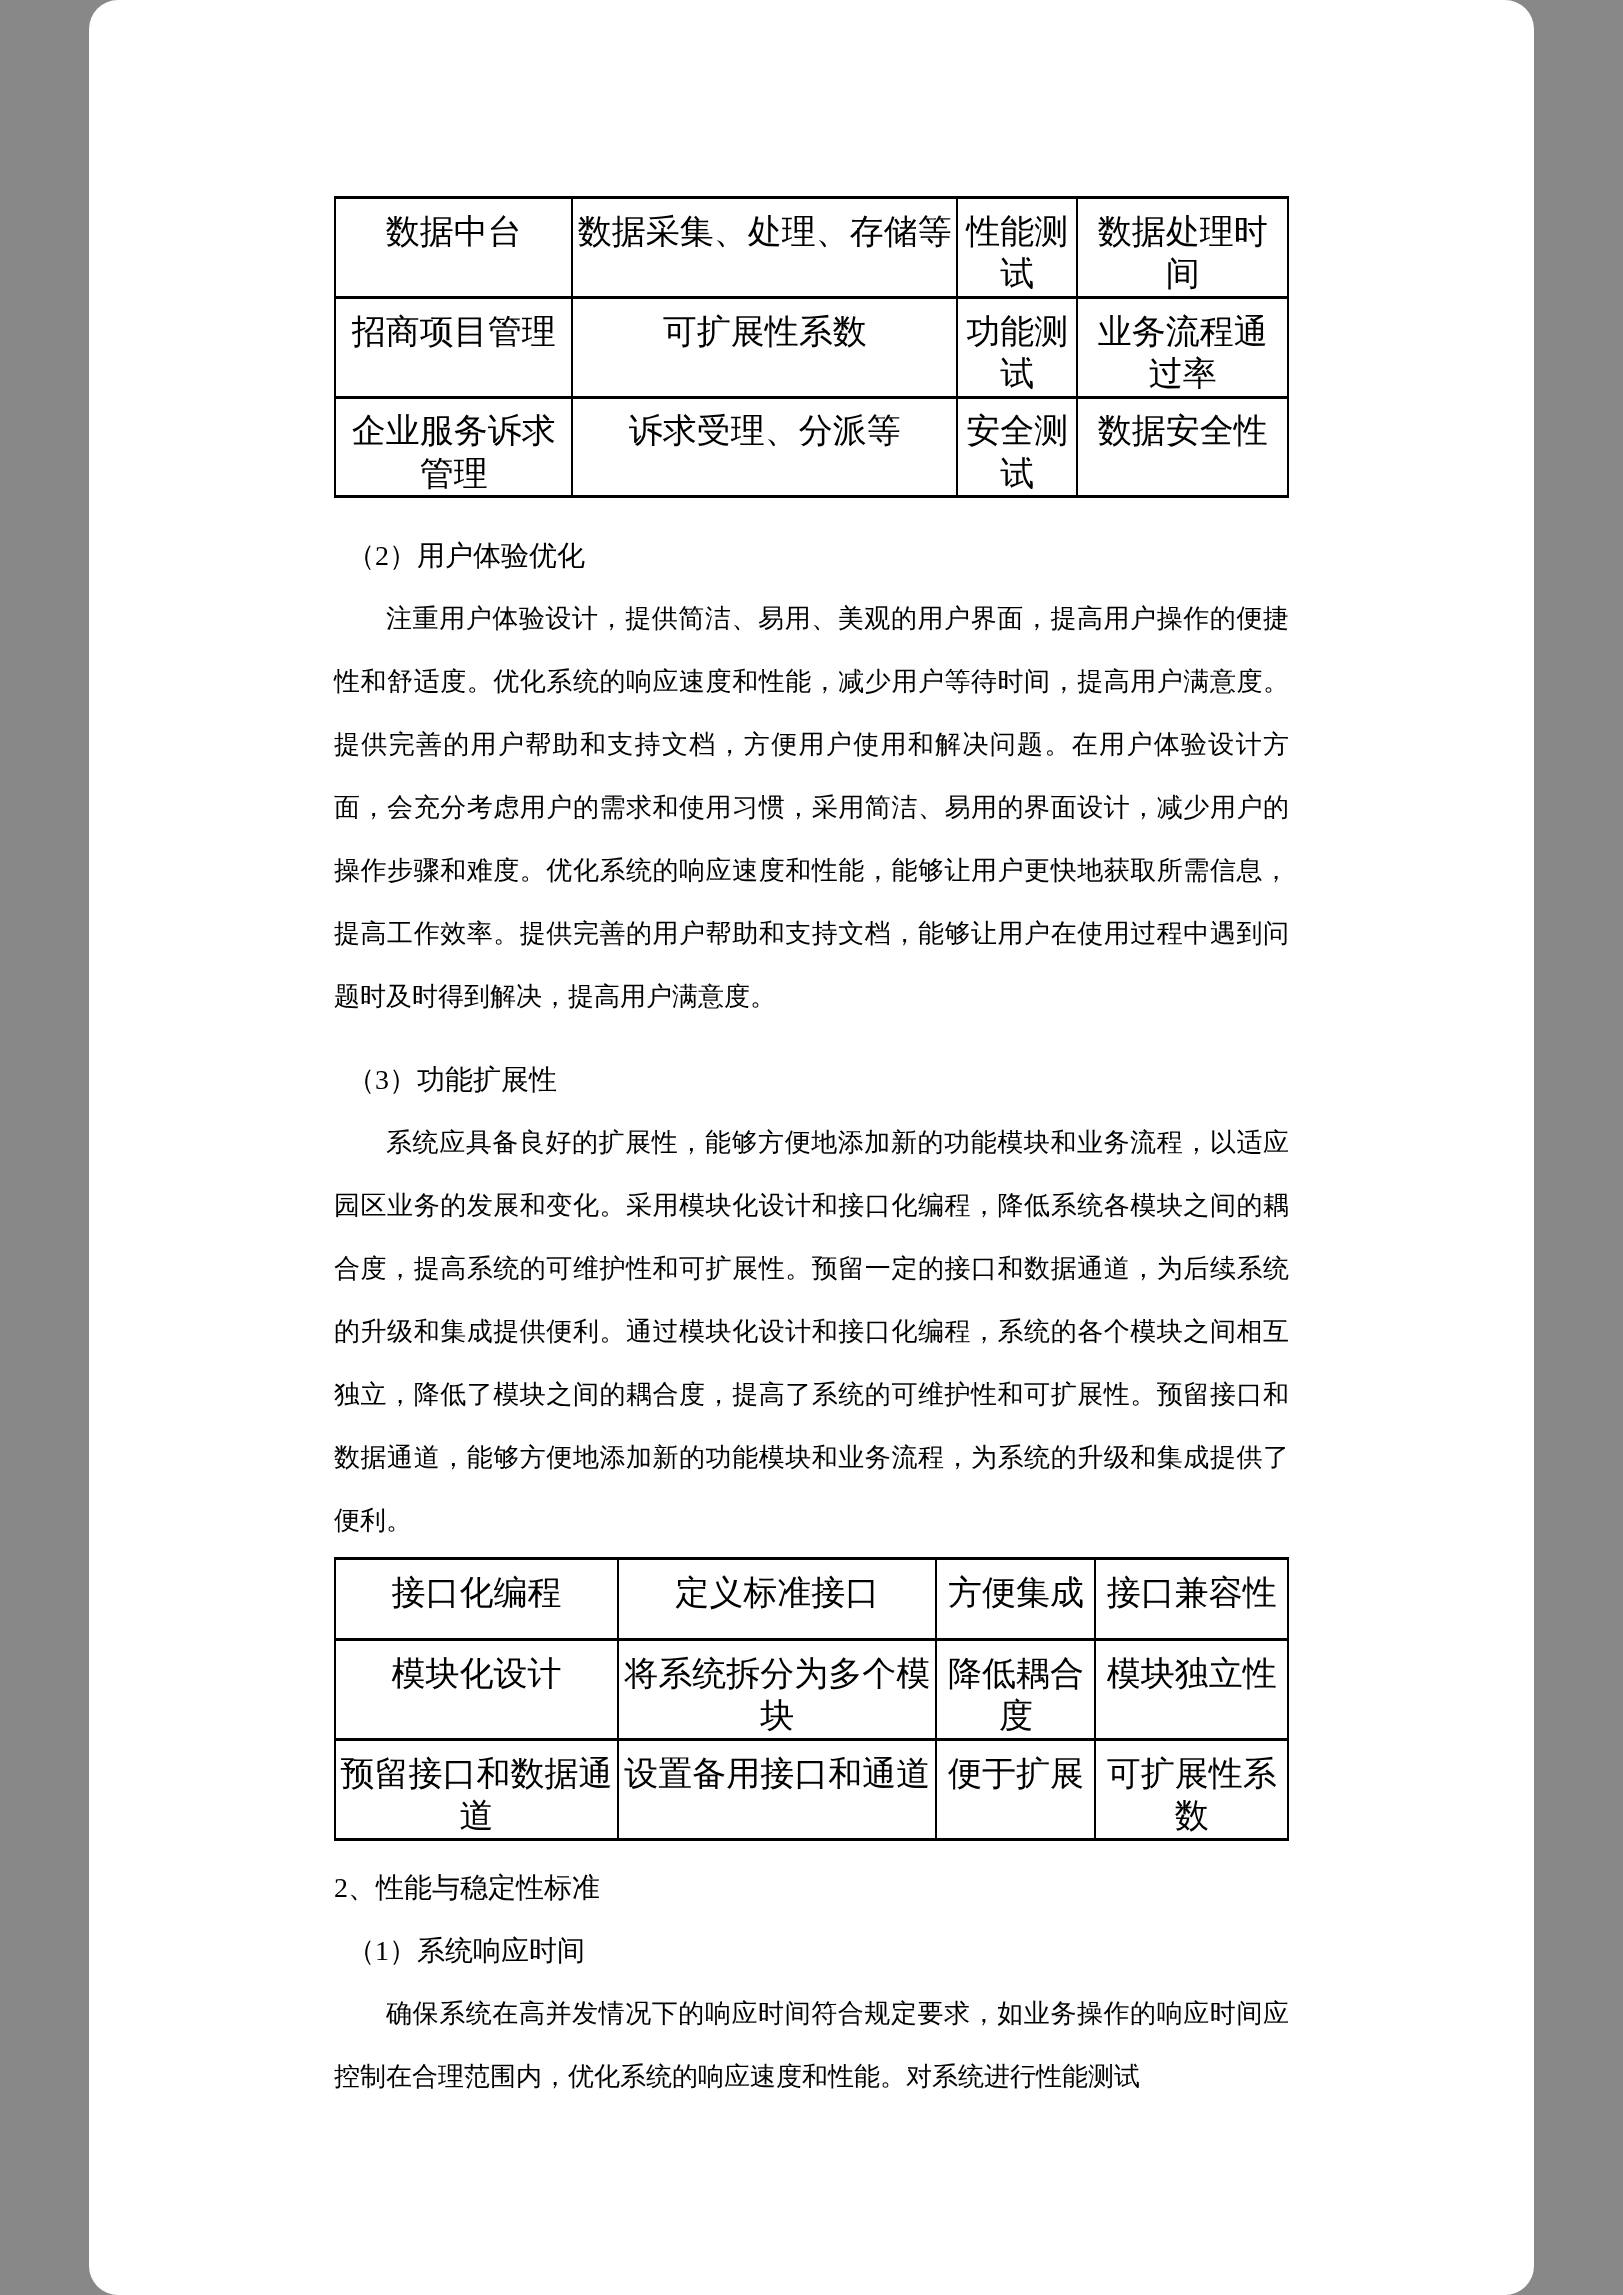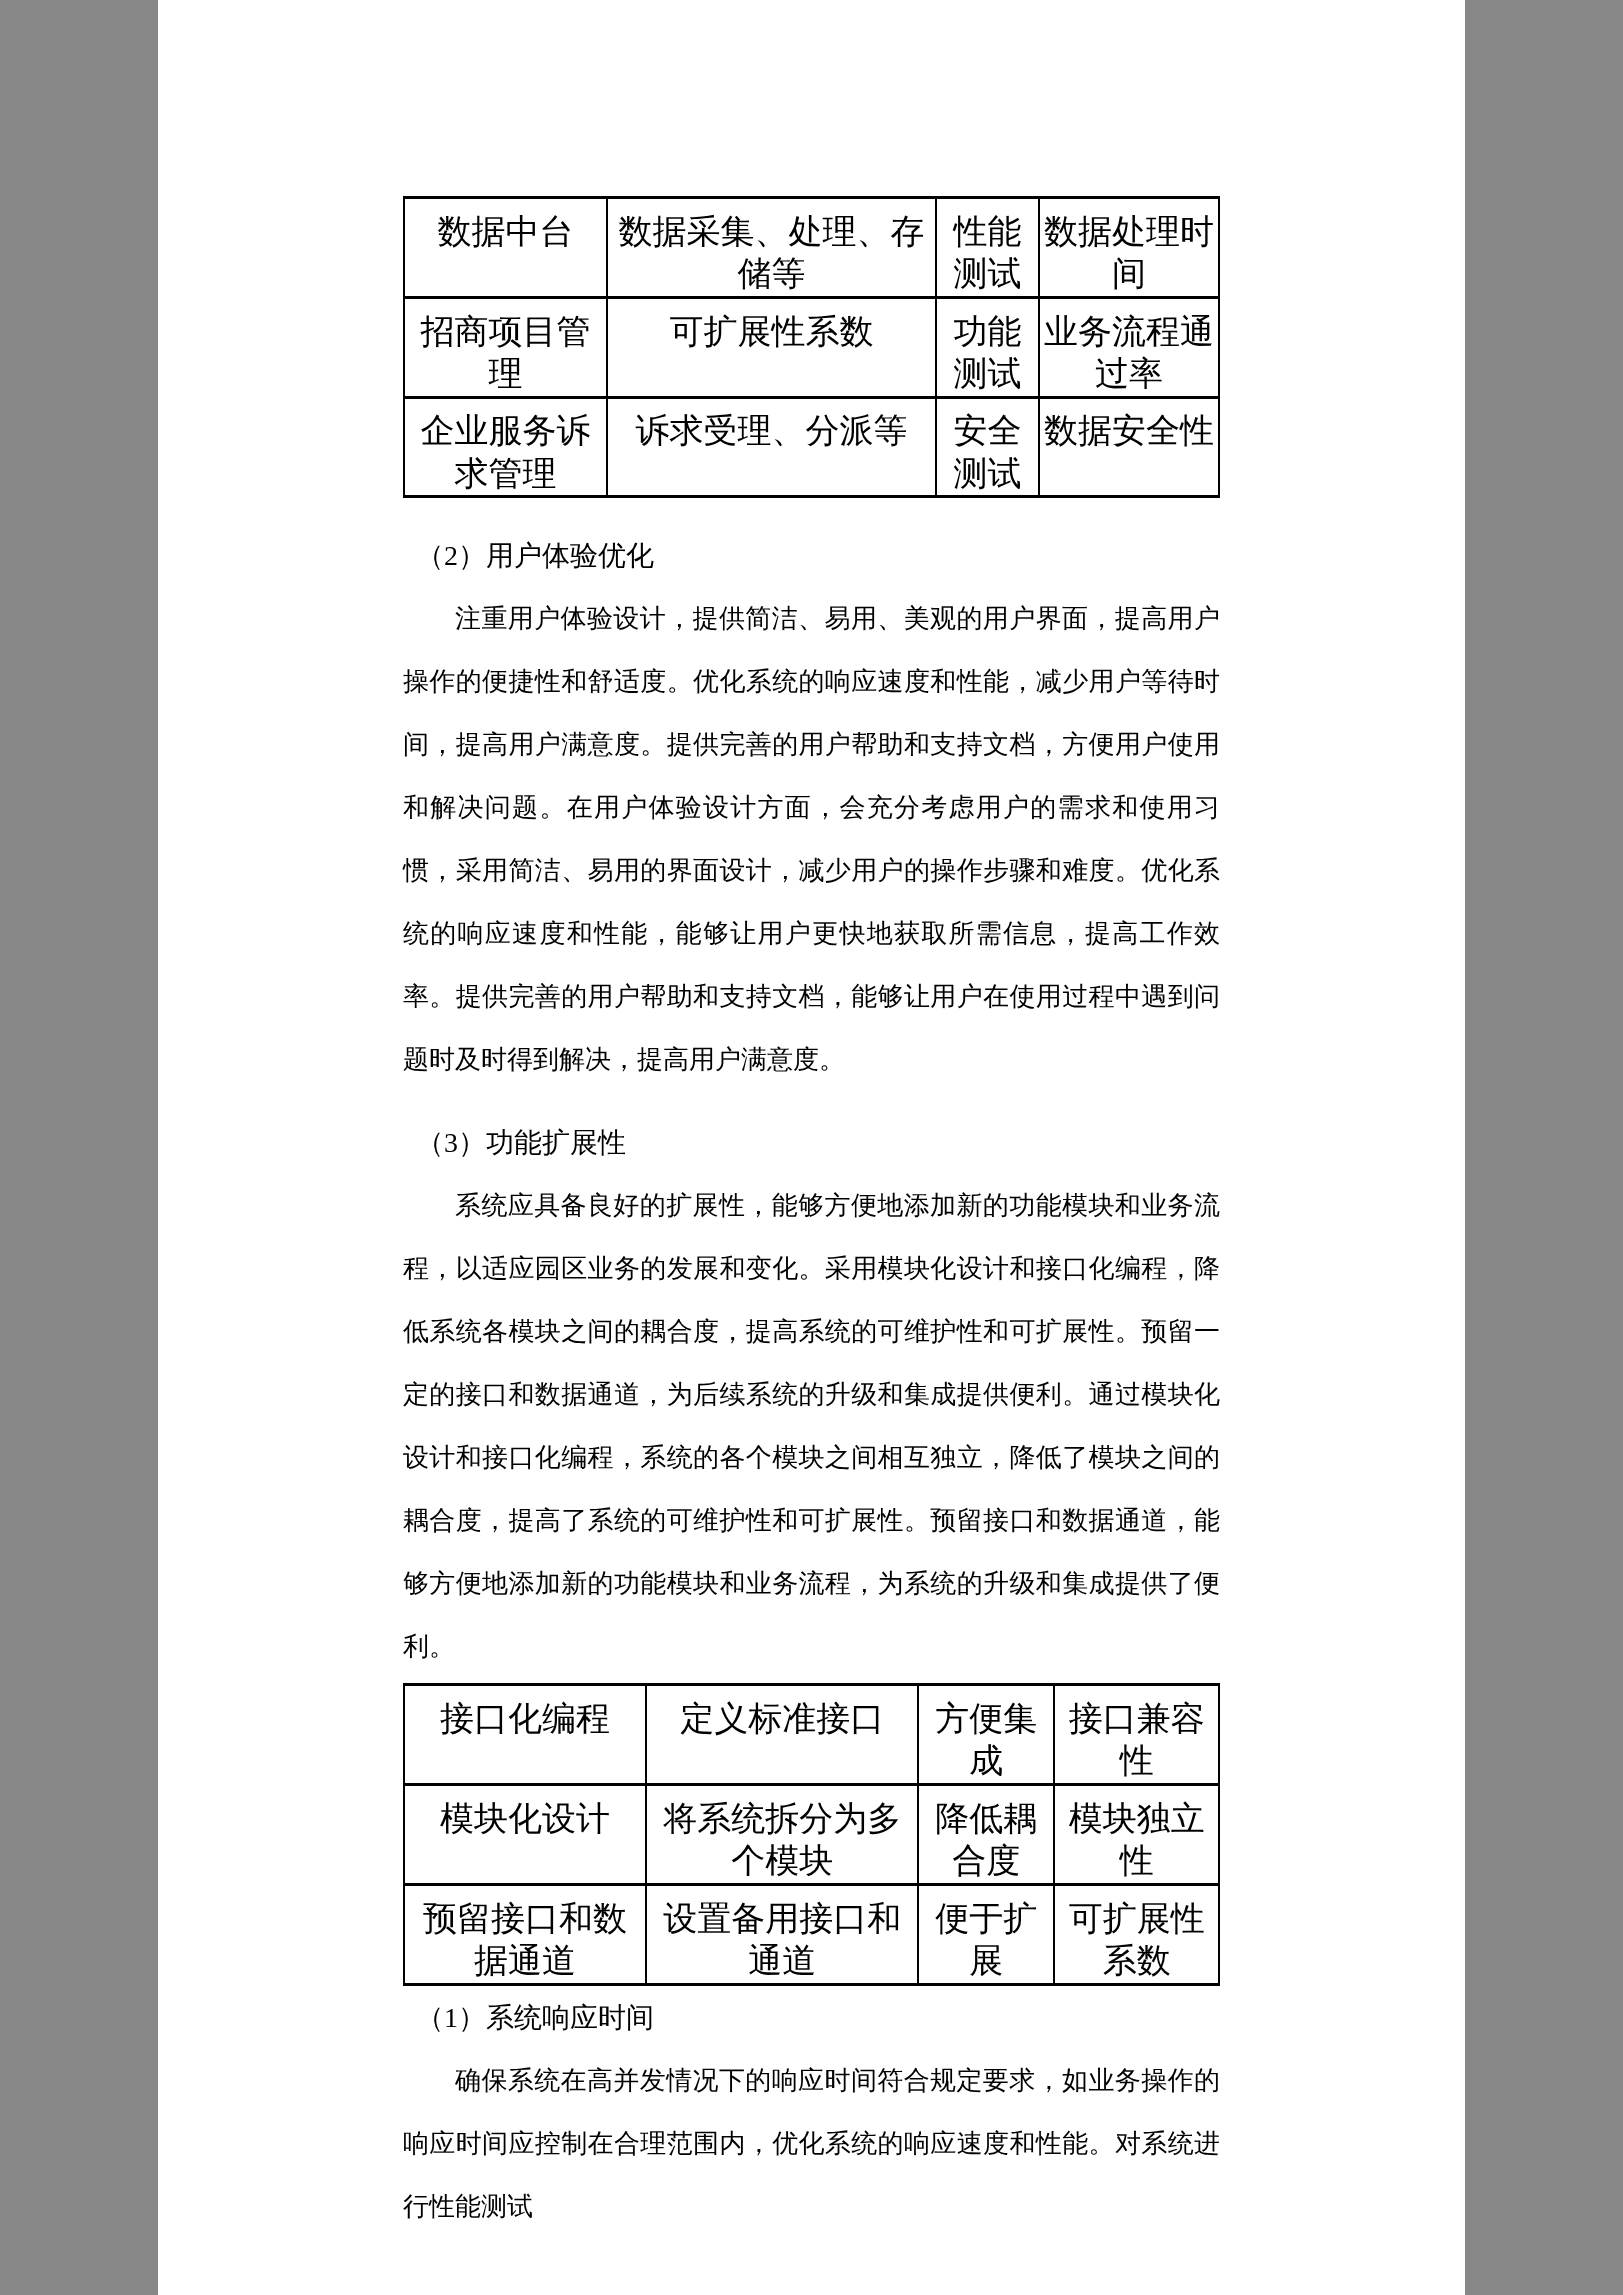--- a/index.html
+++ b/index.html
@@ -2,29 +2,30 @@
 <html style="font-size:10.5px"><head>
 <meta charset="utf-8">
 <style>
   html, body {
     margin: 0;
     padding: 0;
     background: #888888;
   }
   .page {
     position: relative;
-    width: 1307px;
+    width: 1445px;
     height: 2295px;
     margin: 0 auto;
     background: #ffffff;
     box-sizing: border-box;
     padding: 196px 245px 0 245px;
     font-family: "Liberation Serif", "DejaVu Serif", serif;
     color: #000000;
     overflow: hidden;
+    border-radius: 29px;
   }
   table {
     border-collapse: collapse;
     width: 100%;
     table-layout: fixed;
   }
   .doc-table {
     border-top: 3.9px solid #000;
     border-bottom: 3.9px solid #000;
     border-left: 2.6px solid #000;
@@ -143,17 +144,18 @@
         <tr>
           <td class="c1">预留接口和数据通道</td>
           <td class="c2">设置备用接口和通道</td>
           <td class="c3">便于扩展</td>
           <td class="c4">可扩展性系数</td>
         </tr>
       </tbody>
     </table>
   </div>
 
+  <div class="heading mt-24">2、性能与稳定性标准</div>
   <div class="heading indent-small">（1）系统响应时间</div>
   <p class="para">确保系统在高并发情况下的响应时间符合规定要求，如业务操作的响应时间应控制在合理范围内，优化系统的响应速度和性能。对系统进行性能测试</p>
 
 </div>
 
 
 </body></html>

